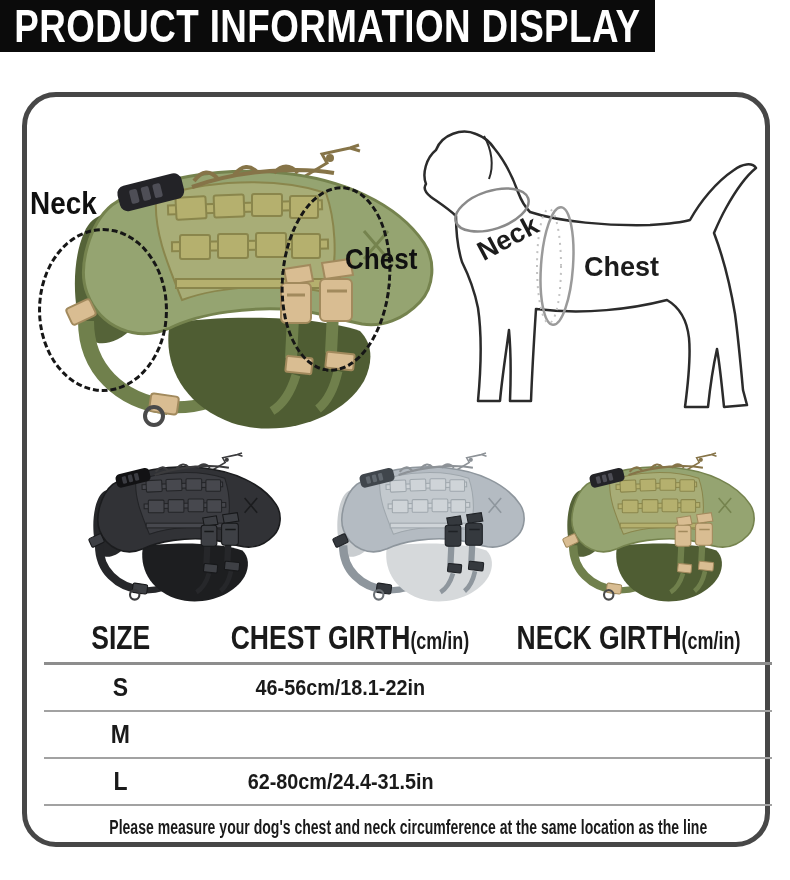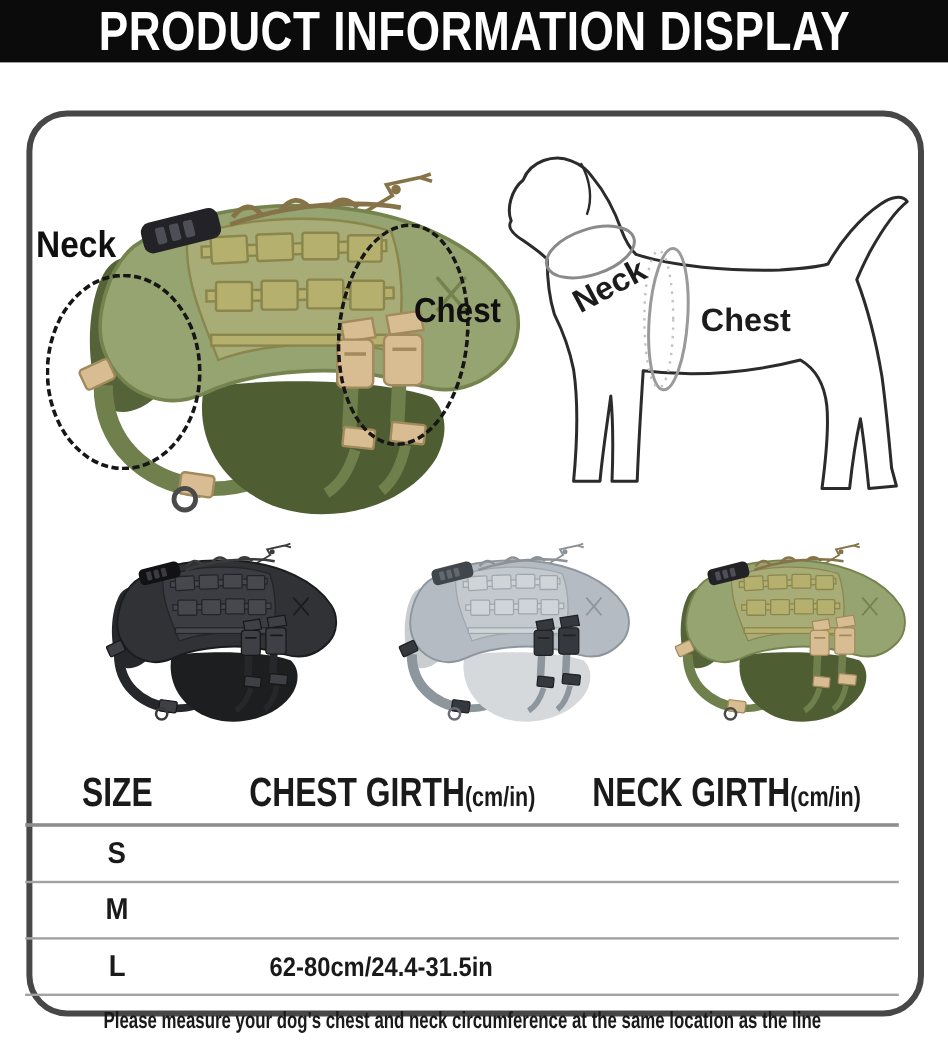--- a/index.html
+++ b/index.html
@@ -1,20 +1,20 @@
 <!DOCTYPE html>
 <html><head>
 <meta charset="utf-8">
 <style>
   html,body{margin:0;padding:0;background:#fff;}
   .stage{position:relative;width:790px;height:880px;background:#ffffff;overflow:hidden;
          font-family:"Liberation Sans",sans-serif;color:#1a1a1a;}
 
   
-  .titlebar{position:absolute;left:0;top:0;width:790px;height:52px;background:#0b0b0b;
+  .titlebar{position:absolute;left:0;top:0;width:655px;height:52px;background:#0b0b0b;
             display:flex;align-items:center;justify-content:center;}
   .titlebar .t{font-size:46px;font-weight:800;color:#ffffff;white-space:nowrap;
                display:inline-block;transform:scaleX(.80);letter-spacing:.5px;}
 
   
   .frame{position:absolute;left:22px;top:92px;width:748px;height:755px;box-sizing:border-box;
          border:5px solid #474747;border-radius:34px;}
 
   
   .main-harness{position:absolute;left:42px;top:143px;width:420px;height:300px;}
@@ -38,21 +38,21 @@
              --mesh:#4f5d33;--meshlite:#556338;--strap:#70804c;--buckle:#d9bd92;--buckledark:#a28a5d;
              --handle:#232327;--handleridge:#4e4e56;--cord:#867448;--ring:#4a4a4a;}
   .pal-black{--body:#313236;--bodyedge:#1b1c1e;--panel:#3c3d42;--molle:#47484e;--mollestroke:#232427;
              --mesh:#1d1e20;--meshlite:#26272a;--strap:#26272a;--buckle:#3e4045;--buckledark:#17181a;
              --handle:#121214;--handleridge:#3b3c42;--cord:#3b3b3d;--ring:#3a3a3c;}
   .pal-gray{--body:#b4bbc2;--bodyedge:#8e969d;--panel:#c3c9ce;--molle:#cfd4d8;--mollestroke:#9fa7ad;
             --mesh:#d6d9db;--meshlite:#c9cdd0;--strap:#8e969d;--buckle:#35393e;--buckledark:#1e2125;
             --handle:#40464c;--handleridge:#61686f;--cord:#8d9297;--ring:#6a6f74;}
 
   
-  .size-table{position:absolute;left:21px;top:612px;width:728px;margin-top:24px;}
+  .size-table{position:absolute;left:44px;top:612px;width:728px;}
   .t-row{display:grid;grid-template-columns:21% 39.5% 39.5%;align-items:center;}
   .t-head{height:50px;}
   .t-data{height:45px;}
   .t-cell{text-align:center;}
   .col-h{font-size:34px;font-weight:700;white-space:nowrap;display:inline-block;transform:scaleX(.78);}
   .col-h .unit{font-size:23px;}
   .sep{border:0;border-top:2px solid #a2a2a2;margin:0;}
   .sep-head{border-top:3px solid #8d8d8d;}
   .cell-size{font-size:25px;font-weight:700;display:inline-block;transform:scaleX(.92);}
   .cell-val{font-size:22.5px;font-weight:700;white-space:nowrap;display:inline-block;transform:scaleX(.88);}
@@ -188,20 +188,21 @@
         <span class="col-h"><span>CHEST GIRTH</span><span class="unit">(cm/in)</span></span>
       </div>
       <div class="t-cell">
         <span class="col-h"><span>NECK GIRTH</span><span class="unit">(cm/in)</span></span>
       </div>
     </div>
     <hr class="sep sep-head">
 
     <div class="t-row t-data">
       <div class="t-cell"><span class="cell-size">S</span></div>
+      <div class="t-cell"><span class="cell-val">46-56cm/18.1-22in</span></div>
     </div>
     <hr class="sep">
 
     <div class="t-row t-data">
       <div class="t-cell"><span class="cell-size">M</span></div>
     </div>
     <hr class="sep">
 
     <div class="t-row t-data">
       <div class="t-cell"><span class="cell-size">L</span></div>

